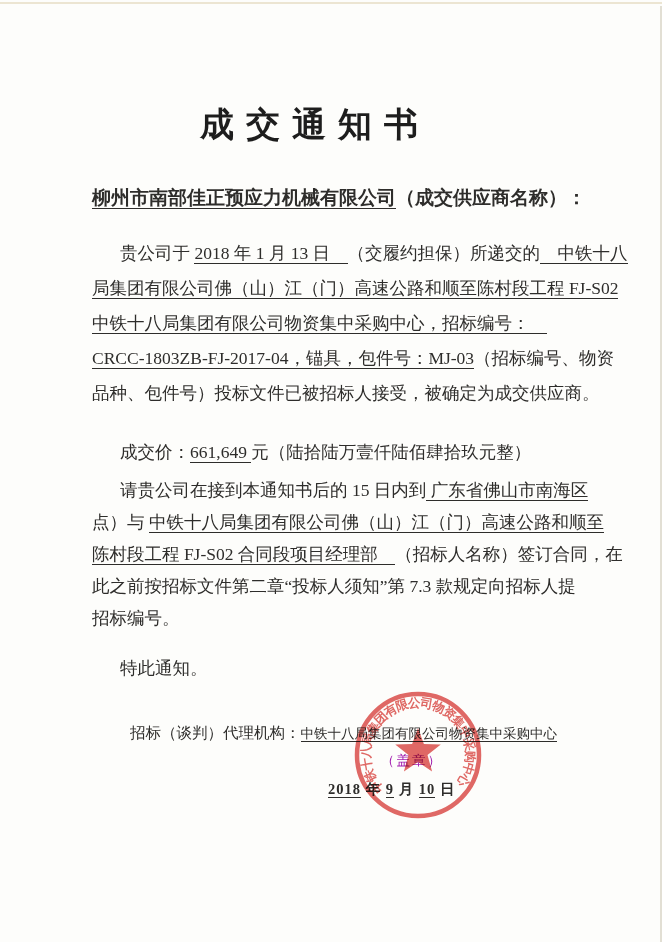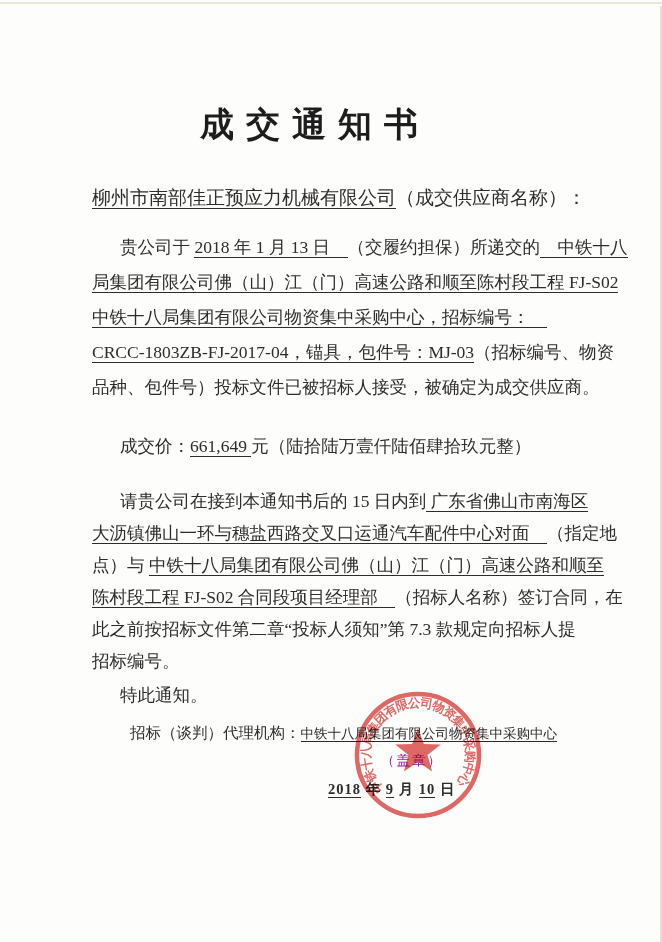--- a/index.html
+++ b/index.html
@@ -11,26 +11,26 @@
   }
   .edge-top{position:absolute;top:2px;left:0;width:100%;height:2px;background:#ece5d2;}
   .edge-right{position:absolute;top:6px;right:0;width:2px;height:936px;background:#e2dfd4;}
   .title{
     position:absolute;top:102px;left:0;width:630px;margin:0;
     text-align:center;font-size:34px;font-weight:bold;letter-spacing:12px;
     color:#1d1d1d;
   }
   .body-block{position:absolute;left:92px;top:186px;width:524px;}
   .line{white-space:nowrap;font-size:17.5px;line-height:35px;}
-  .recipient{font-size:19px;line-height:24px;font-weight:normal;margin-bottom:20px;}
+  .recipient{font-size:19px;line-height:24px;font-weight:bold;margin-bottom:26px;}
   .lh32{line-height:32px;}
   .ind{padding-left:28px;}
   .mt8{margin-top:24px;}
-  .mt6{margin-top:21px;}
-  .mt2{margin-top:2px;}
+  .mt6{margin-top:4px;}
+  .mt2{margin-top:18px;}
   .seg-u{border-bottom:1px solid currentColor;}
   .sm{font-size:13.5px;}
   .footer-agency{position:absolute;left:130px;top:722px;font-size:15.5px;line-height:22px;white-space:nowrap;}
   .footer-seal{position:absolute;left:381px;top:752px;font-size:13.5px;color:#a21caf;letter-spacing:2px;}
   .footer-date{position:absolute;left:328px;top:780px;font-size:14.5px;letter-spacing:1px;font-weight:bold;}
   .stamp{position:absolute;left:351px;top:688px;width:134px;height:134px;opacity:.85;mix-blend-mode:multiply;}
   .stamp text{font-family:"Liberation Sans","DejaVu Sans",sans-serif;font-weight:bold;letter-spacing:1px;}
 </style>
 </head>
 <body>
@@ -43,21 +43,20 @@
 
   <div class="body-block">
       <div class="line recipient"><span class="seg-u ">柳州市南部佳正预应力机械有限公司</span><span class="">（成交供应商名称）：</span></div>
       <div class="line ind"><span class="">贵公司于 </span><span class="seg-u ">2018 年 1 月 13 日　</span><span class="">（交履约担保）所递交的</span><span class="seg-u ">　中铁十八</span></div>
       <div class="line"><span class="seg-u ">局集团有限公司佛（山）江（门）高速公路和顺至陈村段工程 FJ-S02</span></div>
       <div class="line"><span class="seg-u ">中铁十八局集团有限公司物资集中采购中心，招标编号：　</span></div>
       <div class="line"><span class="seg-u ">CRCC-1803ZB-FJ-2017-04，锚具，包件号：MJ-03</span><span class="">（招标编号、物资</span></div>
       <div class="line"><span class="">品种、包件号）投标文件已被招标人接受，被确定为成交供应商。</span></div>
       <div class="line mt8 ind"><span class="">成交价：</span><span class="seg-u ">661,649 </span><span class="">元（陆拾陆万壹仟陆佰肆拾玖元整）</span></div>
       <div class="line mt6 lh32 ind"><span class="">请贵公司在接到本通知书后的 15 日内到</span><span class="seg-u "> 广东省佛山市南海区</span></div>
-      <div class="line lh32"><span class="seg-u ">大沥镇佛山一环与穗盐西路交叉口运通汽车配件中心对面　</span><span class="">（指定地</span></div>
       <div class="line lh32"><span class="">点）与 </span><span class="seg-u ">中铁十八局集团有限公司佛（山）江（门）高速公路和顺至</span></div>
       <div class="line lh32"><span class="seg-u ">陈村段工程 FJ-S02 合同段项目经理部　</span><span class="">（招标人名称）签订合同，在</span></div>
       <div class="line lh32"><span class="">此之前按招标文件第二章“投标人须知”第 7.3 款规定向招标人提</span></div>
       <div class="line lh32"><span class="">招标编号。</span></div>
       <div class="line mt2 lh32 ind"><span class="">特此通知。</span></div>
     </div>
 
   <div class="footer-agency line"><span class="">招标（谈判）代理机构：</span><span class="seg-u sm">中铁十八局集团有限公司物资集中采购中心</span></div>
   <div class="footer-seal">（盖章）</div>
   <div class="footer-date"><span class="seg-u ">2018</span><span class=""> 年 </span><span class="seg-u ">9</span><span class=""> 月 </span><span class="seg-u ">10</span><span class=""> 日</span></div>

